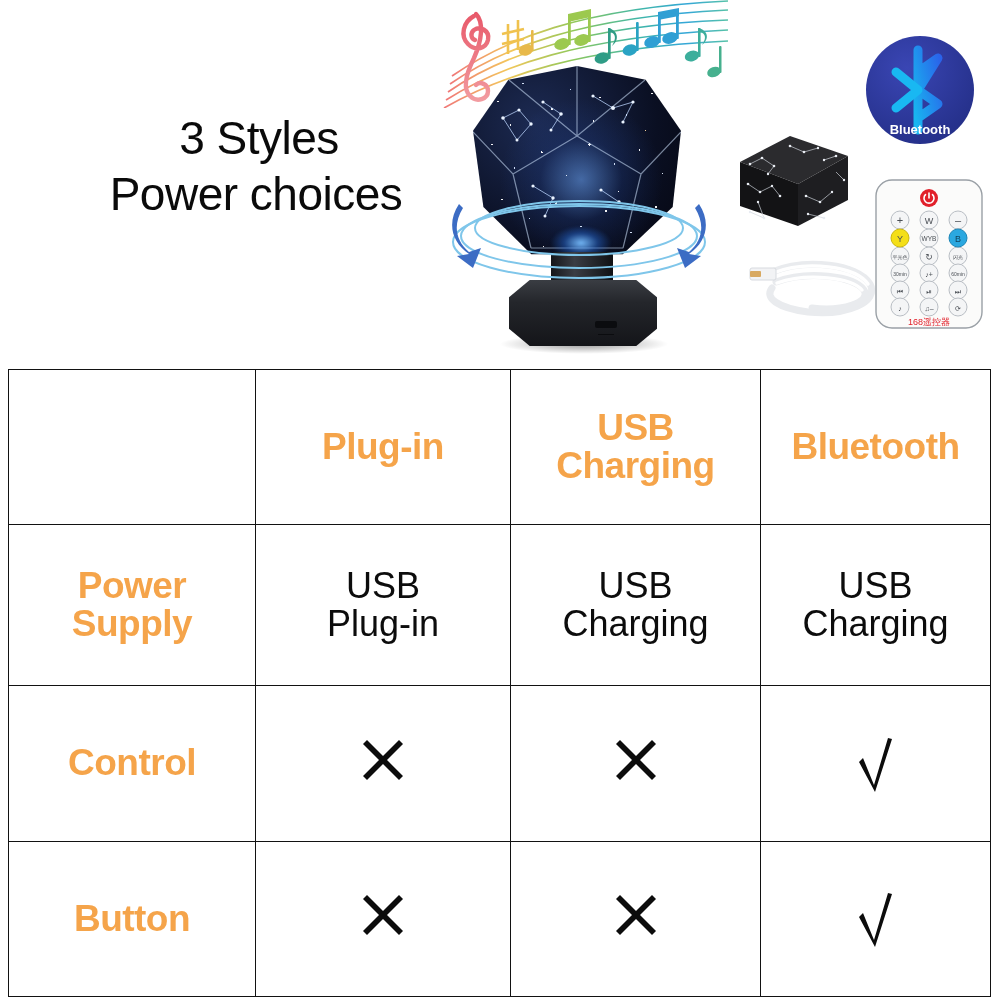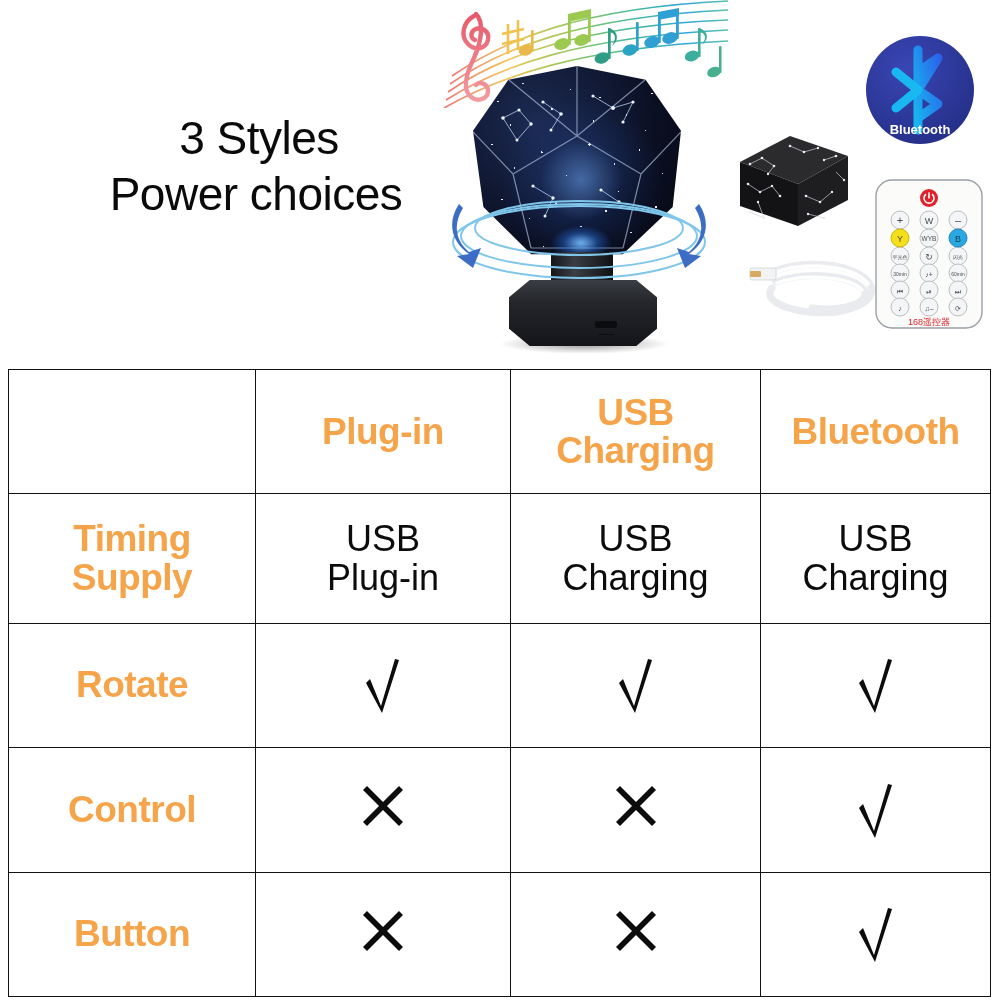--- a/index.html
+++ b/index.html
@@ -430,49 +430,31 @@
     <tbody>
       <tr class="hrow">
         <td></td>
         <td class="hcell">Plug-in</td>
         <td class="hcell">USB
 Charging</td>
         <td class="hcell">Bluetooth</td>
       </tr>
 
       <tr class="r1">
-        <td class="rowlabel">Timing
+        <td class="rowlabel">Power
 Supply</td>
         <td class="val">USB
 Plug-in</td>
         <td class="val">USB
 Charging</td>
         <td class="val">USB
 Charging</td>
       </tr>
 
 
-      <tr class="r3">
-        <td class="rowlabel">Rotate</td>
-        <td class="mark chk">
-          <svg width="42" height="58" viewBox="0 0 42 58" aria-hidden="true">
-            <path d="M4,27 L8,23 L19,50 L33,3 L37,4 L20,57 Z" fill="#0c0c0c"></path>
-          </svg>
-        </td>
-        <td class="mark chk">
-          <svg width="42" height="58" viewBox="0 0 42 58" aria-hidden="true">
-            <path d="M4,27 L8,23 L19,50 L33,3 L37,4 L20,57 Z" fill="#0c0c0c"></path>
-          </svg>
-        </td>
-        <td class="mark chk">
-          <svg width="42" height="58" viewBox="0 0 42 58" aria-hidden="true">
-            <path d="M4,27 L8,23 L19,50 L33,3 L37,4 L20,57 Z" fill="#0c0c0c"></path>
-          </svg>
-        </td>
-      </tr>
 
       <tr class="r4">
         <td class="rowlabel">Control</td>
         <td class="mark x">
           <svg width="46" height="46" viewBox="0 0 46 46" aria-hidden="true">
             <path d="M7,3 L23,19 L39,3 L43,7 L27,23 L43,39 L39,43 L23,27 L7,43 L3,39 L19,23 L3,7 Z" fill="#0c0c0c"></path>
           </svg>
         </td>
         <td class="mark x">
           <svg width="46" height="46" viewBox="0 0 46 46" aria-hidden="true">

